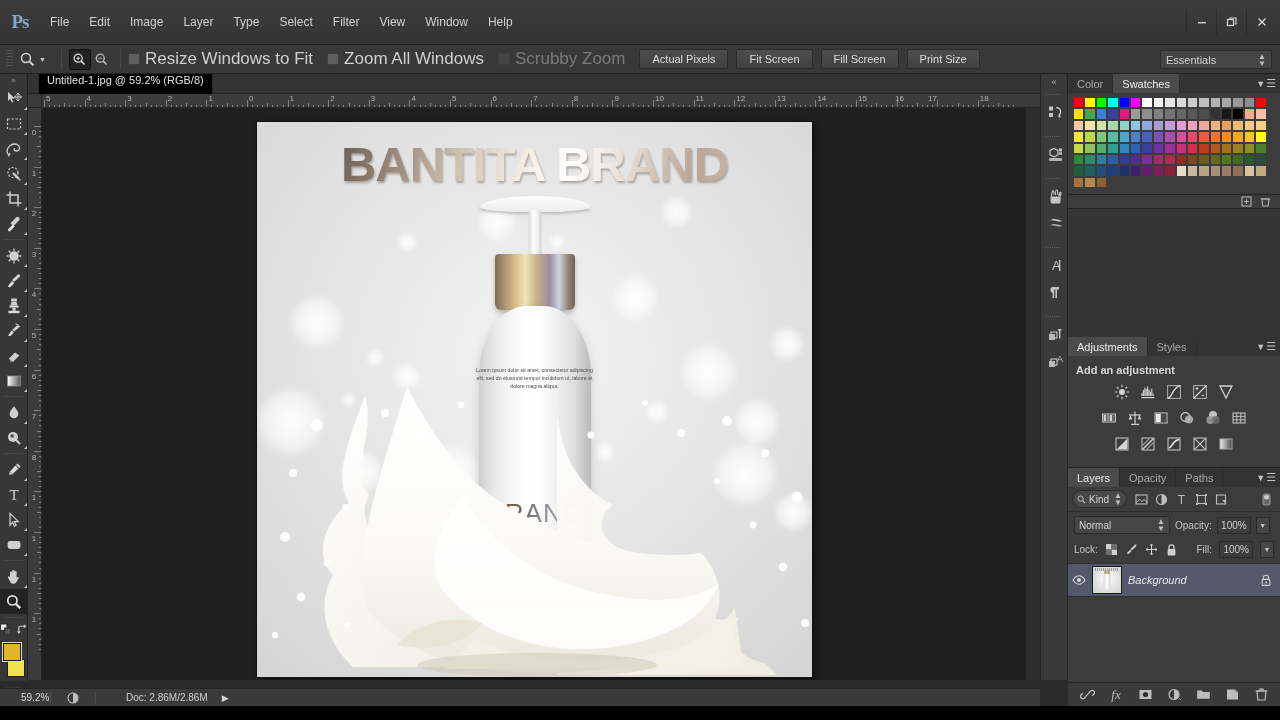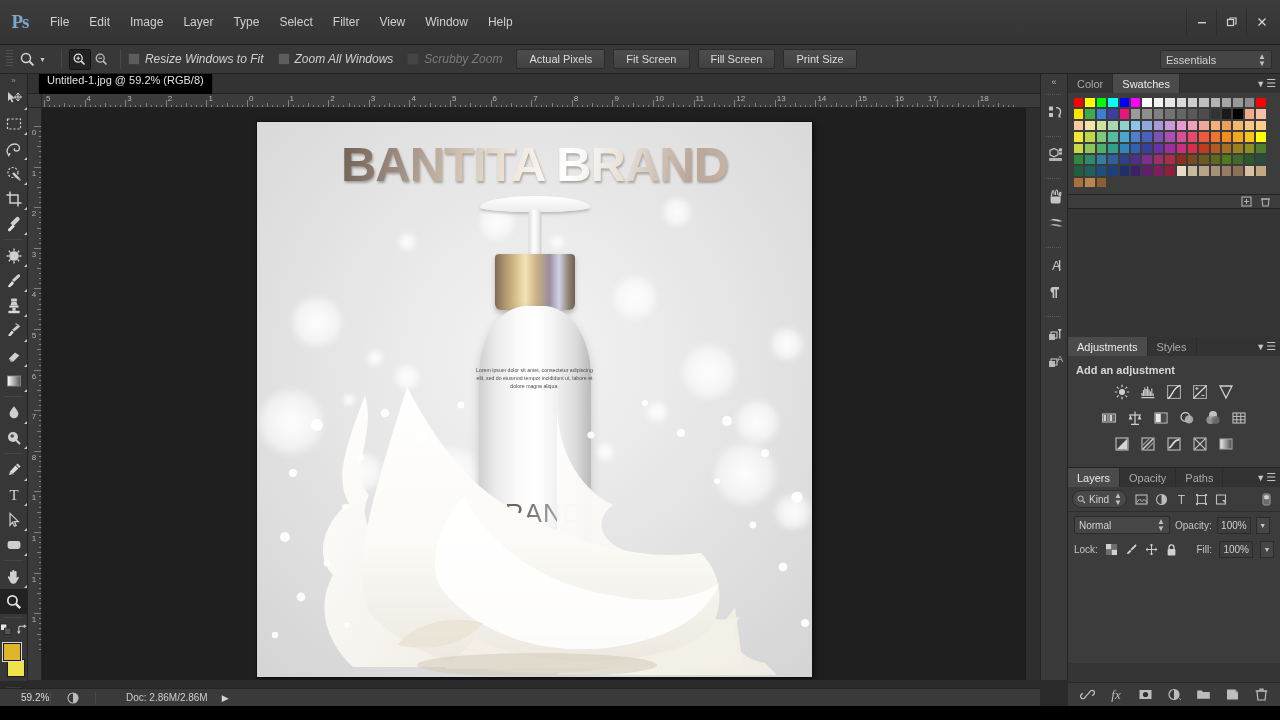--- a/index.html
+++ b/index.html
@@ -66,21 +66,21 @@
     width: 22px; height: 21px; display: flex; align-items: center;
     justify-content: center; border-radius: 2px; cursor: default;
   }
   .zbtn.active { background: #222; border: 1px solid #141414; }
   .chk-wrap { display: flex; align-items: center; gap: 5px; margin-right: 14px; cursor: default; }
   .chkbox {
     width: 12px; height: 12px; background: #5d5d5d;
     border: 1px solid #3d3d3d; border-radius: 1px;
   }
   .chkbox.dim { background: #454545; }
-  .chk-lbl { font-size: 12px; color: #cfcfcf; font-style: italic; }
+  .chk-lbl { font-size: 17px; color: #cfcfcf; }
   .chk-lbl.dim { color: #7b7b7b; }
   .obtn {
     height: 20px; padding: 0 12px; display: flex; align-items: center;
     justify-content: center; font-size: 11px; color: #dcdcdc;
     background: linear-gradient(#4d4d4d,#414141);
     border: 1px solid #2b2b2b; border-radius: 2px;
     margin-right: 8px; cursor: default;
   }
   .ws-select {
     position: absolute; right: 8px; top: 5px;
@@ -1564,20 +1564,37 @@
         </svg>
         <svg width="13" height="14" viewBox="0 0 13 14">
           <path d="M4 6V4.4a2.5 2.5 0 015 0V6" fill="none" stroke="#d0d0d0" stroke-width="1.3"></path>
           <rect x="2.6" y="6" width="7.8" height="6.4" rx="1" fill="#d0d0d0"></rect>
         </svg>
         <span class="lbl-sm" style="margin-left:auto;">Fill:</span>
         <span class="num-field">100%</span>
         <span class="drop-btn">▼</span>
       </div>
 
+      <div class="layer-row">
+        <svg width="14" height="14" viewBox="0 0 14 14">
+          <path d="M1 7c2-3 4-4.2 6-4.2S11 4 13 7c-2 3-4 4.2-6 4.2S3 10 1 7z" fill="none" stroke="#d8d8d8" stroke-width="1.1"></path>
+          <circle cx="7" cy="7" r="2" fill="#d8d8d8"></circle>
+        </svg>
+        <span class="layer-thumb">
+          <span class="lt-text"></span>
+          <span class="lt-bottle"></span>
+          <span class="lt-cap"></span>
+        </span>
+        <span class="layer-name">Background</span>
+        <svg width="12" height="13" viewBox="0 0 12 13">
+          <path d="M3.4 5.4V3.8a2.6 2.6 0 015.2 0v1.6" fill="none" stroke="#d0d0d0" stroke-width="1.1"></path>
+          <rect x="2.2" y="5.4" width="7.6" height="6" rx="1" fill="none" stroke="#d0d0d0" stroke-width="1.1"></rect>
+          <circle cx="6" cy="8.4" r="1" fill="#d0d0d0"></circle>
+        </svg>
+      </div>
 
       <div class="layers-empty"></div>
     </div>
 
     <div class="layers-foot" style="position:absolute;left:0;bottom:14px;width:212px;">
       <span class="lf-ico">
         <svg width="15" height="15" viewBox="0 0 15 15">
           <path d="M6 9.4L4.2 11.2a2.3 2.3 0 01-3.2-3.2L2.8 6.2" fill="none" stroke="#bdbdbd" stroke-width="1.3"></path>
           <path d="M9 5.6l1.8-1.8a2.3 2.3 0 013.2 3.2l-1.8 1.8" fill="none" stroke="#bdbdbd" stroke-width="1.3"></path>
           <path d="M5.4 9.6l4.2-4.2" stroke="#bdbdbd" stroke-width="1.3"></path>

